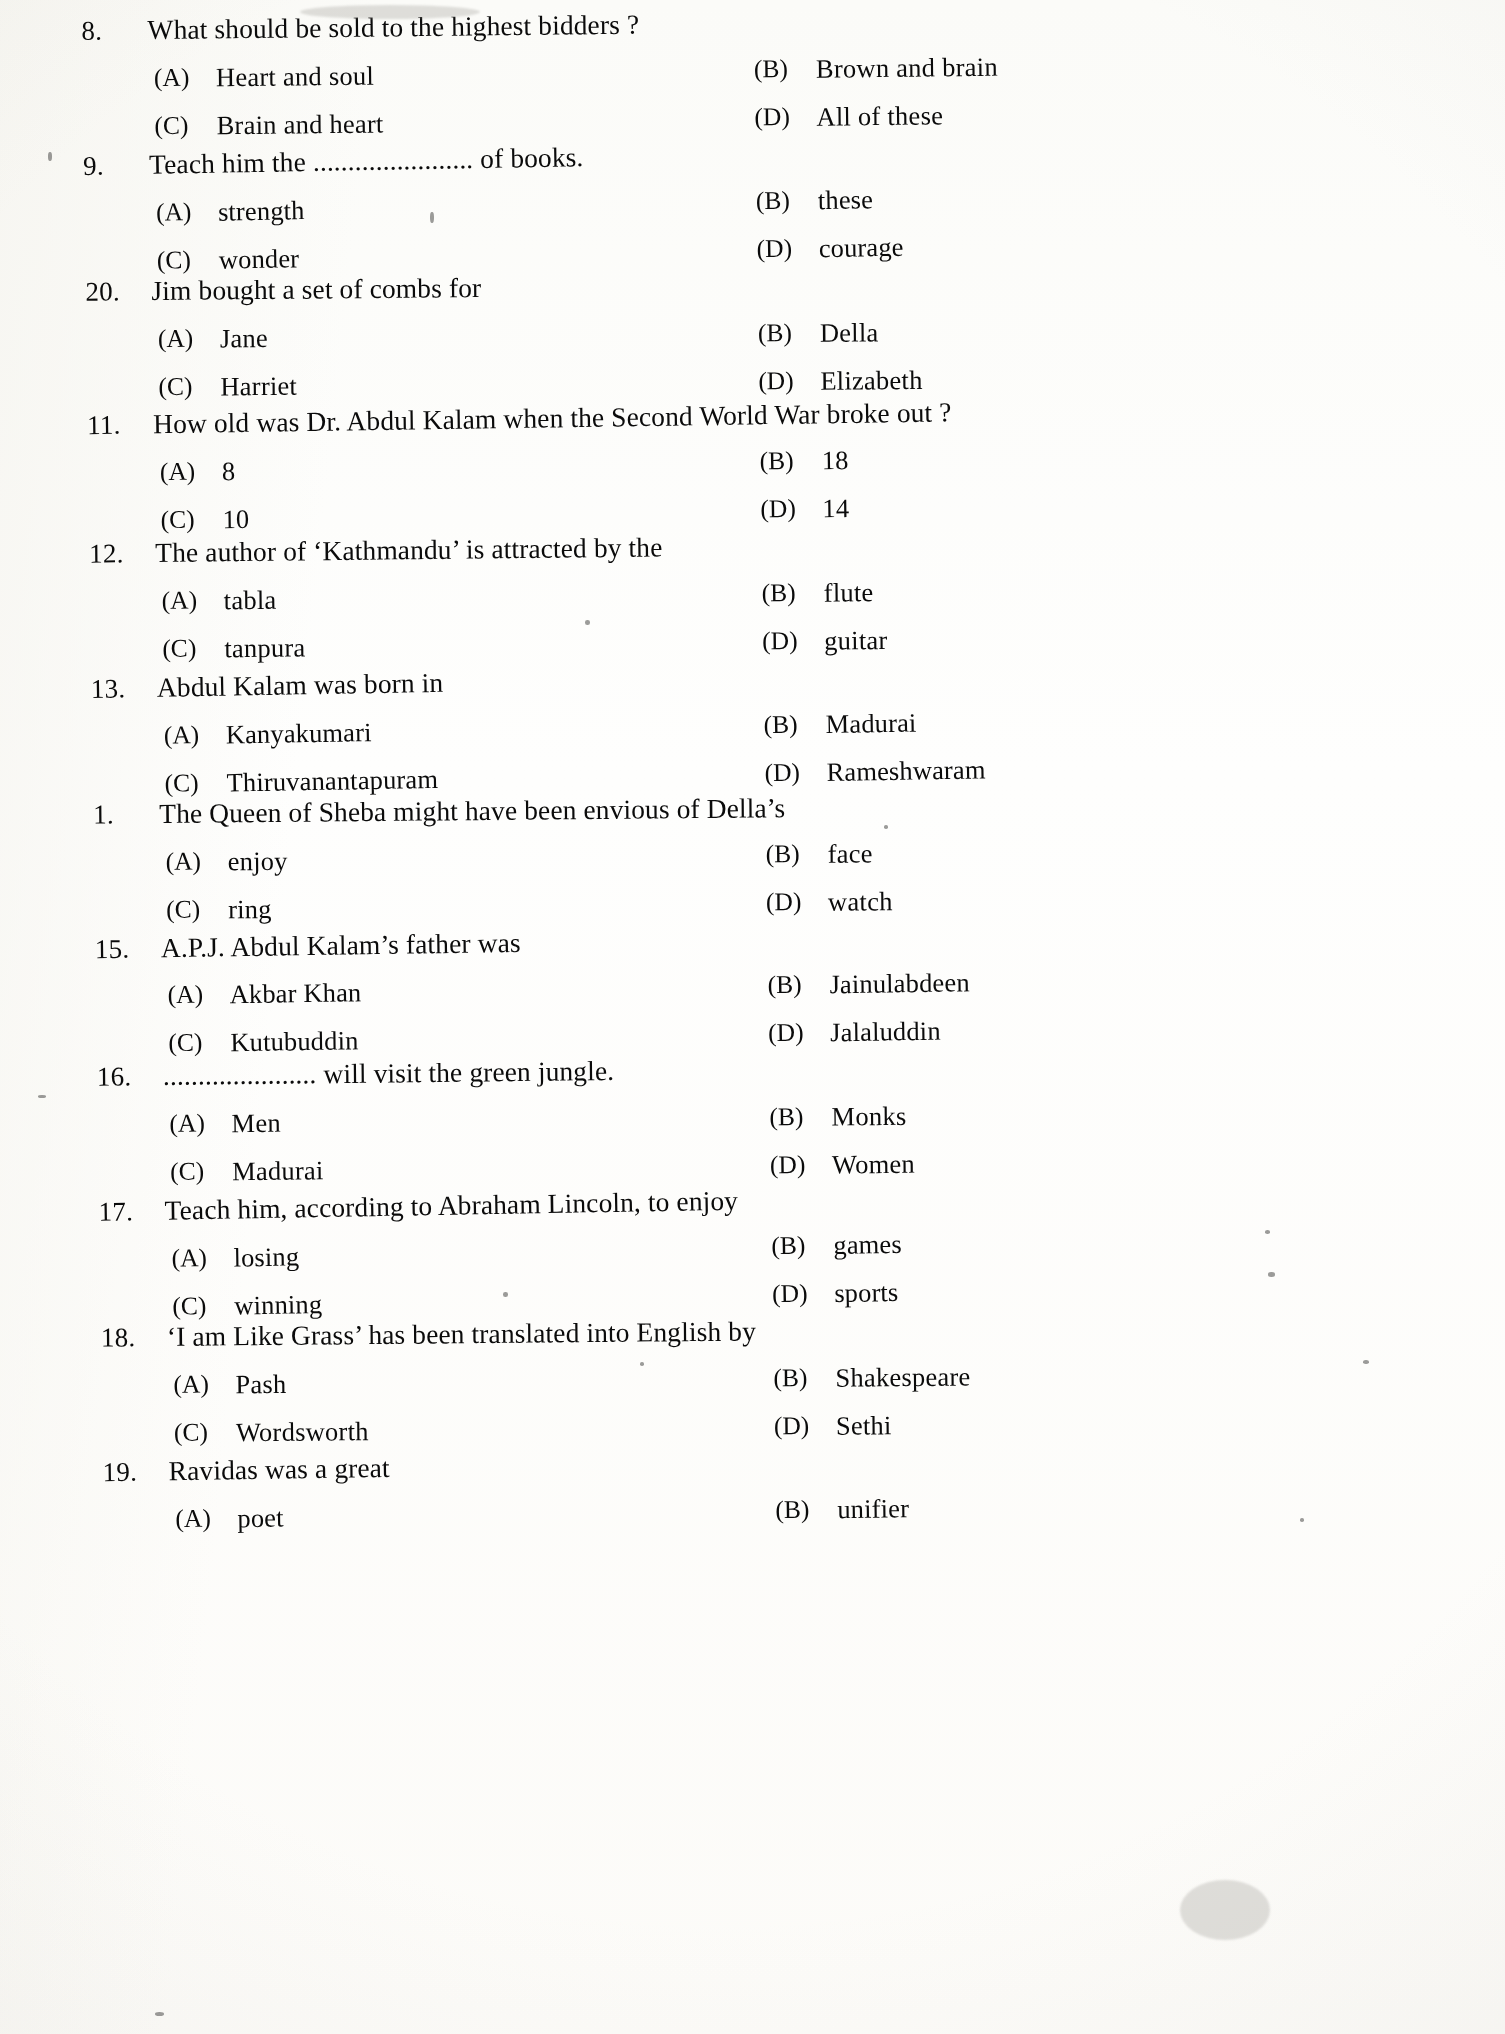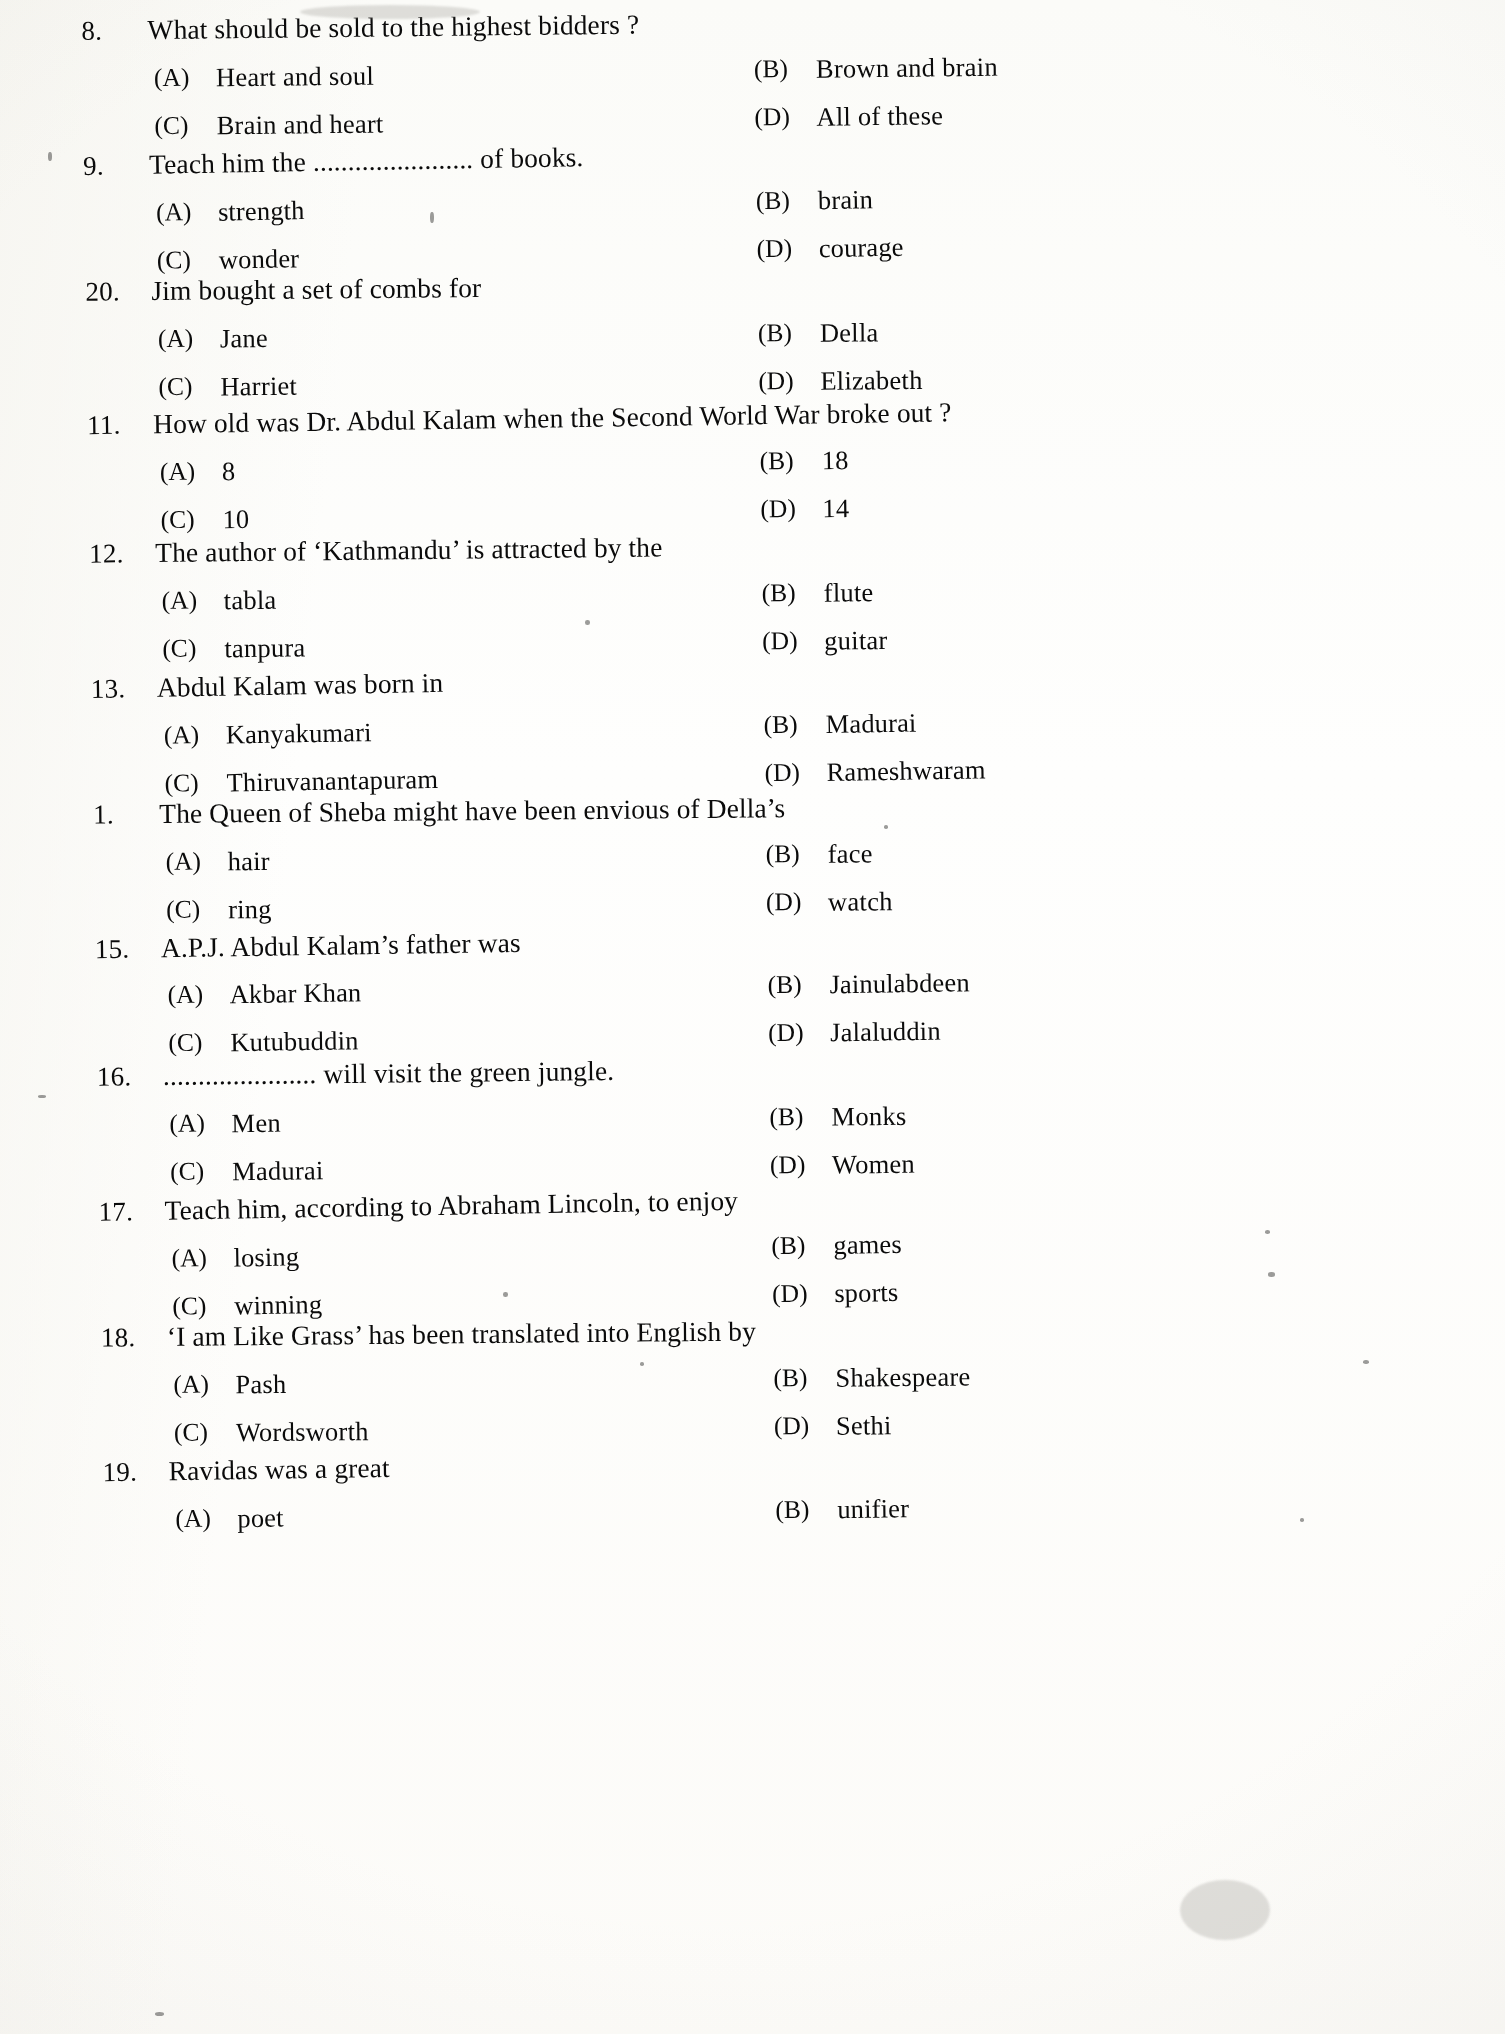--- a/index.html
+++ b/index.html
@@ -142,21 +142,21 @@
             <span class="qnum">9.</span>
             <span class="qtext">Teach him the ....................... of books.</span>
           </div>
           <div class="optrow">
             <div class="opt opt-left">
               <span class="opt-key">(A)</span>
               <span class="opt-val">strength</span>
             </div>
             <div class="opt opt-right" style="transform: translateY(-1px);">
               <span class="opt-key">(B)</span>
-              <span class="opt-val">brain</span>
+              <span class="opt-val">these</span>
             </div>
           </div>
           <div class="optrow">
             <div class="opt opt-left">
               <span class="opt-key">(C)</span>
               <span class="opt-val">wonder</span>
             </div>
             <div class="opt opt-right" style="transform: translateY(-1px);">
               <span class="opt-key">(D)</span>
               <span class="opt-val">courage</span>
@@ -268,21 +268,21 @@
           </div>
         </div>
         <div class="qblock skew-c">
           <div class="qline">
             <span class="qnum">1.</span>
             <span class="qtext">The Queen of Sheba might have been envious of Della’s</span>
           </div>
           <div class="optrow">
             <div class="opt opt-left">
               <span class="opt-key">(A)</span>
-              <span class="opt-val">hair</span>
+              <span class="opt-val">enjoy</span>
             </div>
             <div class="opt opt-right" style="transform: translateY(-2px);">
               <span class="opt-key">(B)</span>
               <span class="opt-val">face</span>
             </div>
           </div>
           <div class="optrow">
             <div class="opt opt-left">
               <span class="opt-key">(C)</span>
               <span class="opt-val">ring</span>

